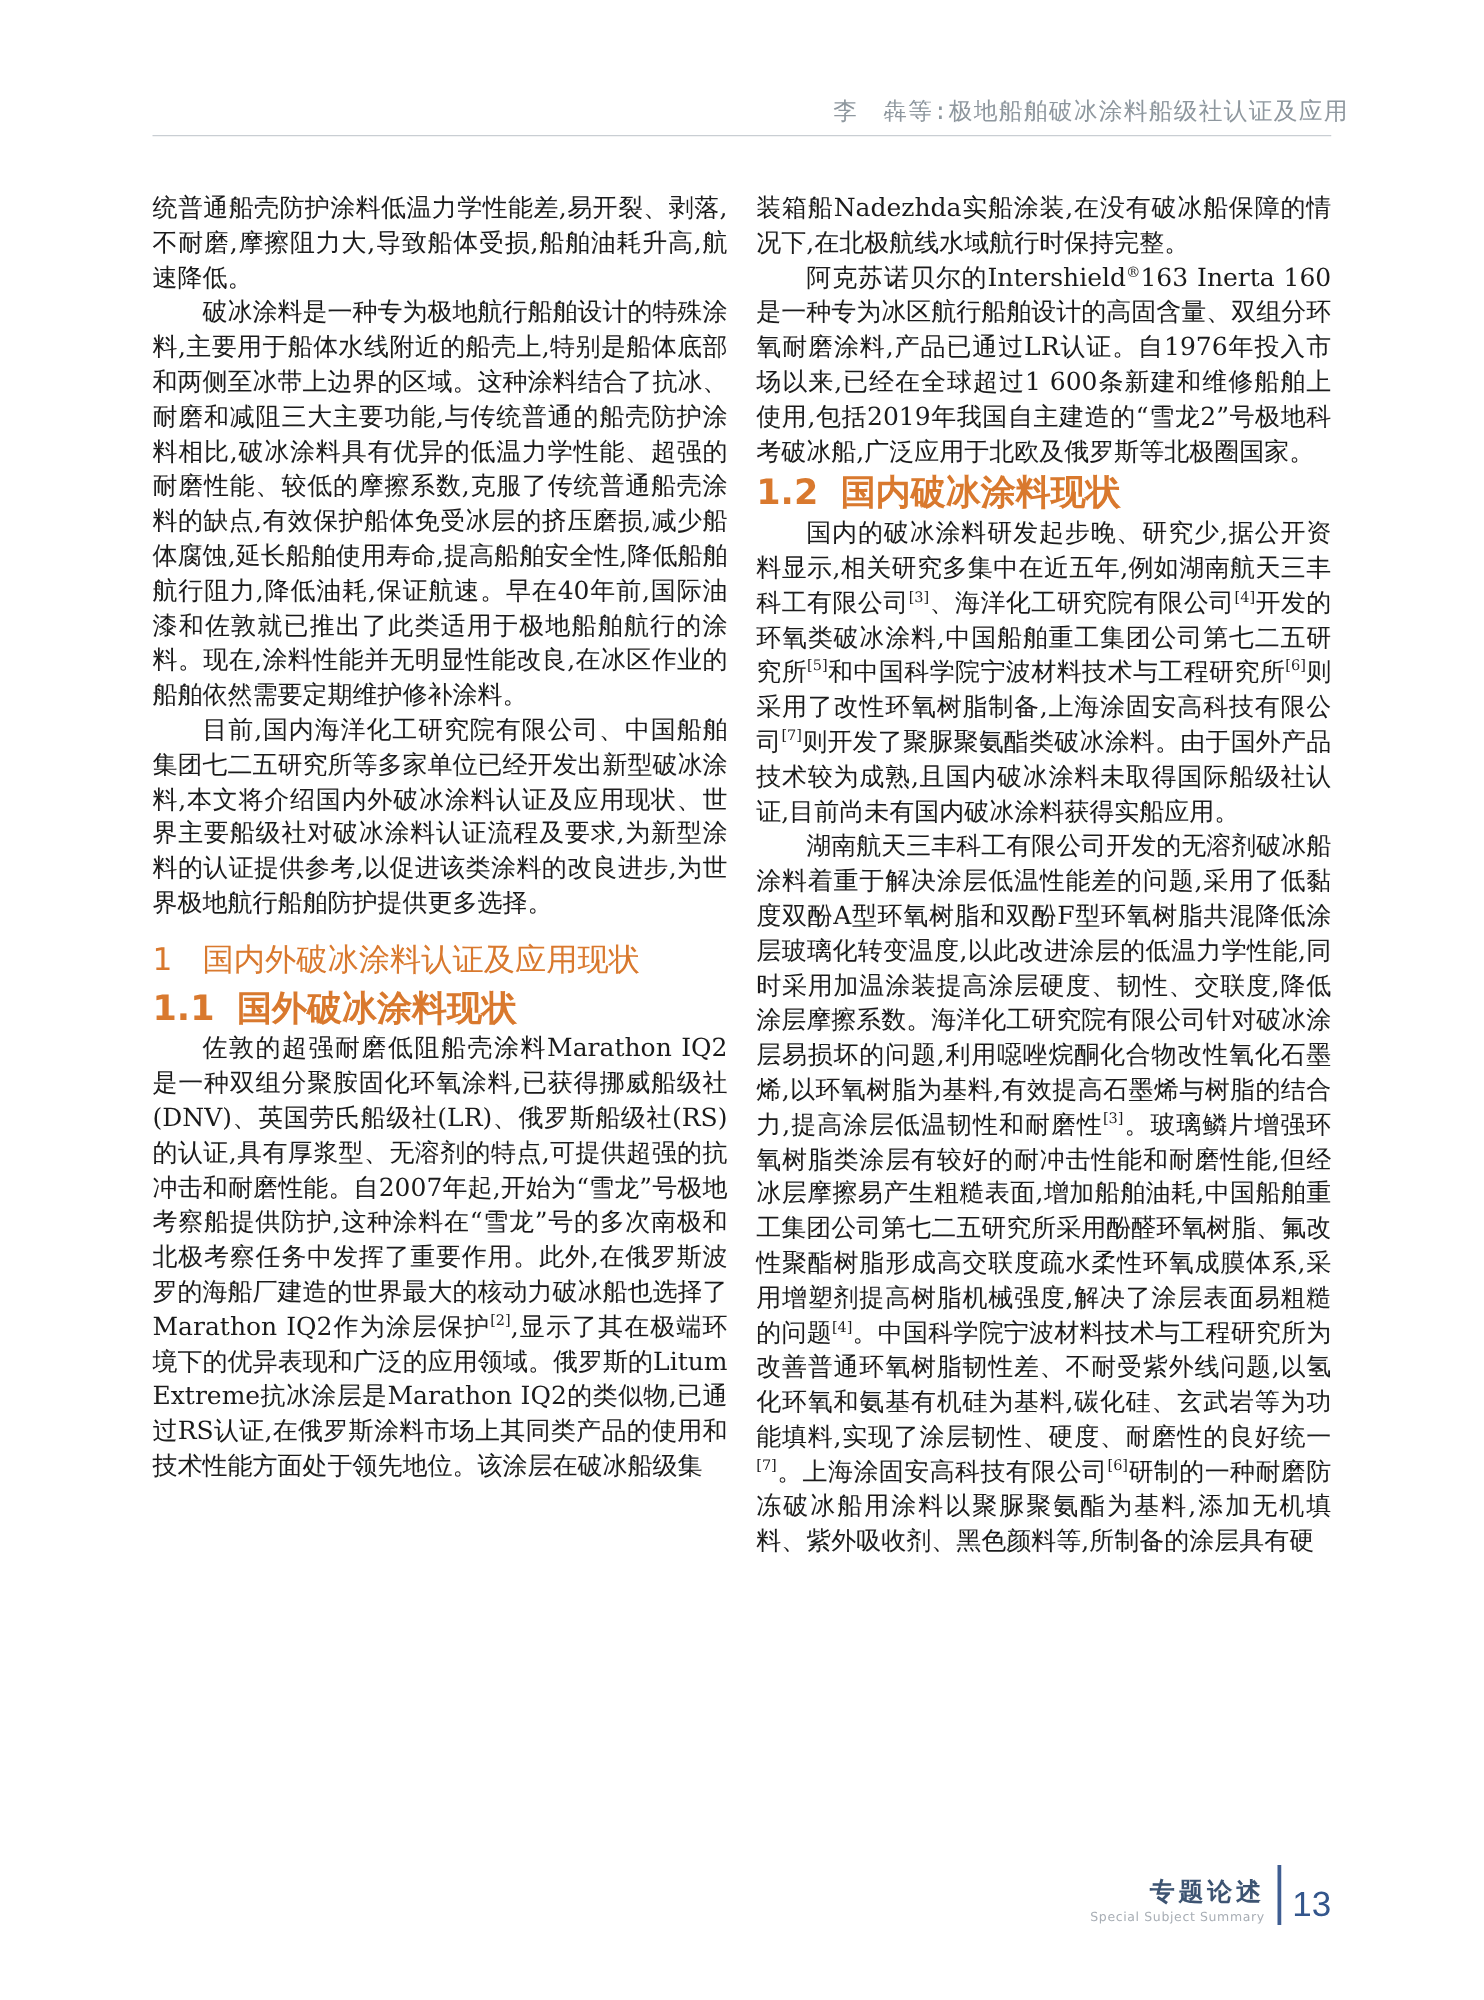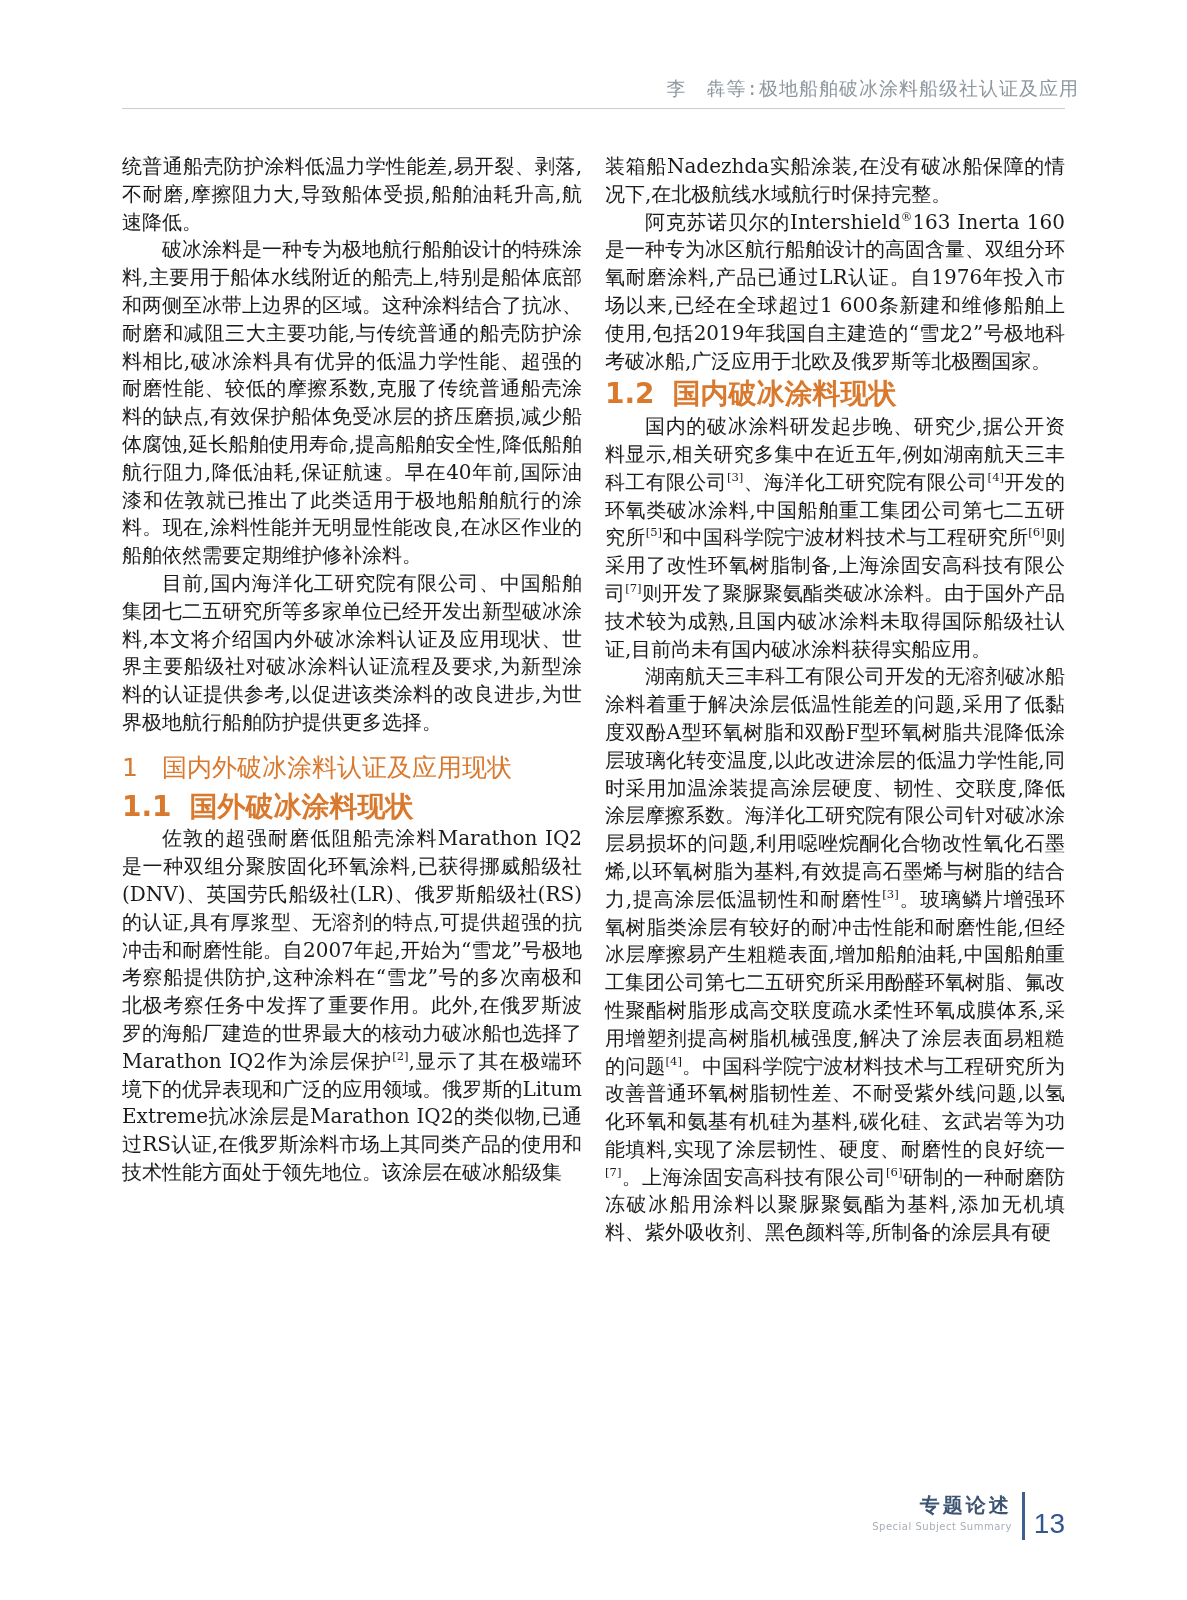--- a/index.html
+++ b/index.html
@@ -33,21 +33,21 @@
   }
   .h1 .hnum{margin-right:24px;}
   .h2{
     color:var(--accent_orange,#d9792e);
     font-family:"DejaVu Sans","Liberation Sans",sans-serif;
     font-weight:bold;font-size:28px;margin:5px 0 5px 0;text-align:left;text-indent:0;
   }
   .h2 .hnum{margin-right:18px;}
   .footer{
     position:absolute;top:1492px;right:122px;
-    display:flex;align-items:flex-start;
+    display:flex;align-items:flex-end;
   }
   .footer-labels{text-align:right;margin-right:10px;}
   .footer-cn{
     font-family:"DejaVu Sans","Liberation Sans",sans-serif;
     font-weight:bold;font-size:20px;color:var(--footer_dark_blue,#3d5472);letter-spacing:3px;
   }
   .footer-en{
     font-family:"DejaVu Sans","Liberation Sans",sans-serif;
     font-size:10px;color:#a8aeb5;margin-top:2px;letter-spacing:0.5px;
   }

